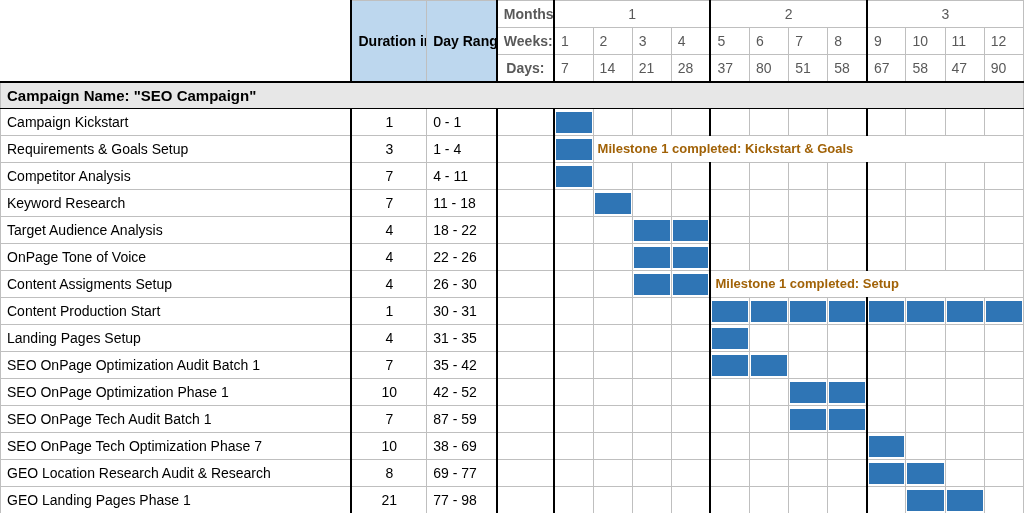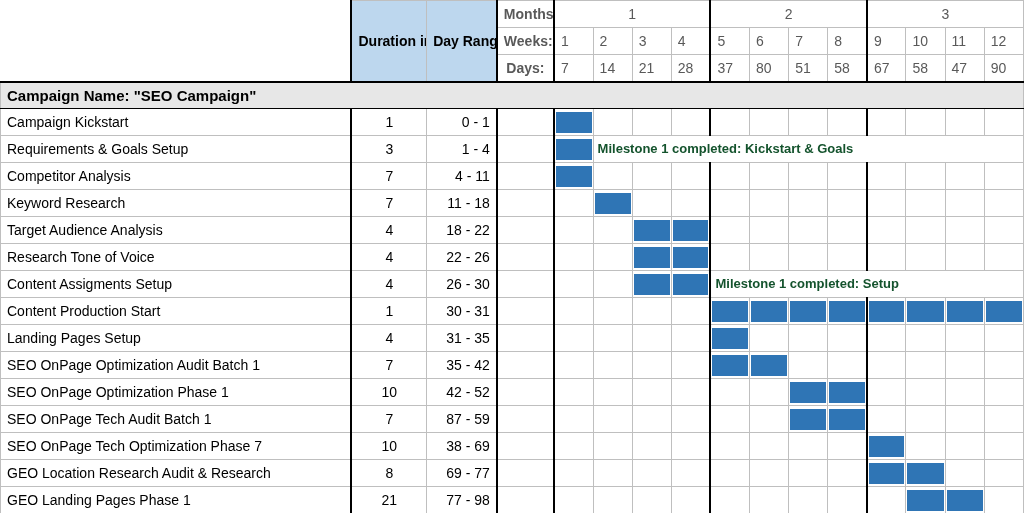--- a/index.html
+++ b/index.html
@@ -18,21 +18,21 @@
   }
   .gantt td, .gantt th {
     border: 1px solid #bfbfbf;
     height: 27px;
     padding: 0 6px;
     overflow: hidden;
     white-space: nowrap;
   }
   .col-task { width: 350px; }
   .col-dur  { width: 75px; text-align: center; }
-  .col-range{ width: 70px; text-align: right; }
+  .col-range{ width: 70px; text-align: left; }
   .col-hlabel { width: 57px; text-align: right; font-weight: bold; }
   .col-day  { width: 39px; text-align: center; padding: 0; }
 
   .hdr-blue { background: #bdd7ee; font-weight: bold; text-align: center; }
   .hdr-gray { background: #fff; color: #595959; }
   .hdr-month { text-align: center; }
 
   .campaign-row td {
     background: #e7e7e7;
     font-weight: bold;
@@ -42,21 +42,21 @@
   }
 
   .task-name { padding-left: 26px; margin-top: 27px; }
 
   .bar {
     background: #2f75b5;
     height: 21px;
     margin: 2px 1px;
   }
   .milestone {
-    color: #14532d;
+    color: #a16207;
     font-weight: bold;
     font-size: 13px;
     white-space: nowrap;
     padding-left: 4px;
     overflow: visible;
   }
   td.no-pad { padding: 0; }
   td.overflow { overflow: visible; position: relative; }
   .milestone-span {
     position: absolute;
@@ -230,21 +230,21 @@
         <td></td>
         <td></td>
         <td class="sep-right"></td>
         <td></td>
         <td></td>
         <td></td>
         <td></td>
   </tr>
 
   <tr>
-    <td class="task-name">Research Tone of Voice</td>
+    <td class="task-name">OnPage Tone of Voice</td>
     <td class="col-dur sep-left">4</td>
     <td class="col-range sep-right">22 - 26</td>
     <td class="sep-right"></td>
     <td></td>
         <td></td>
     <td class="no-pad">
           <div class="bar"></div>
         </td>
     <td class="no-pad sep-right">
           <div class="bar"></div>

